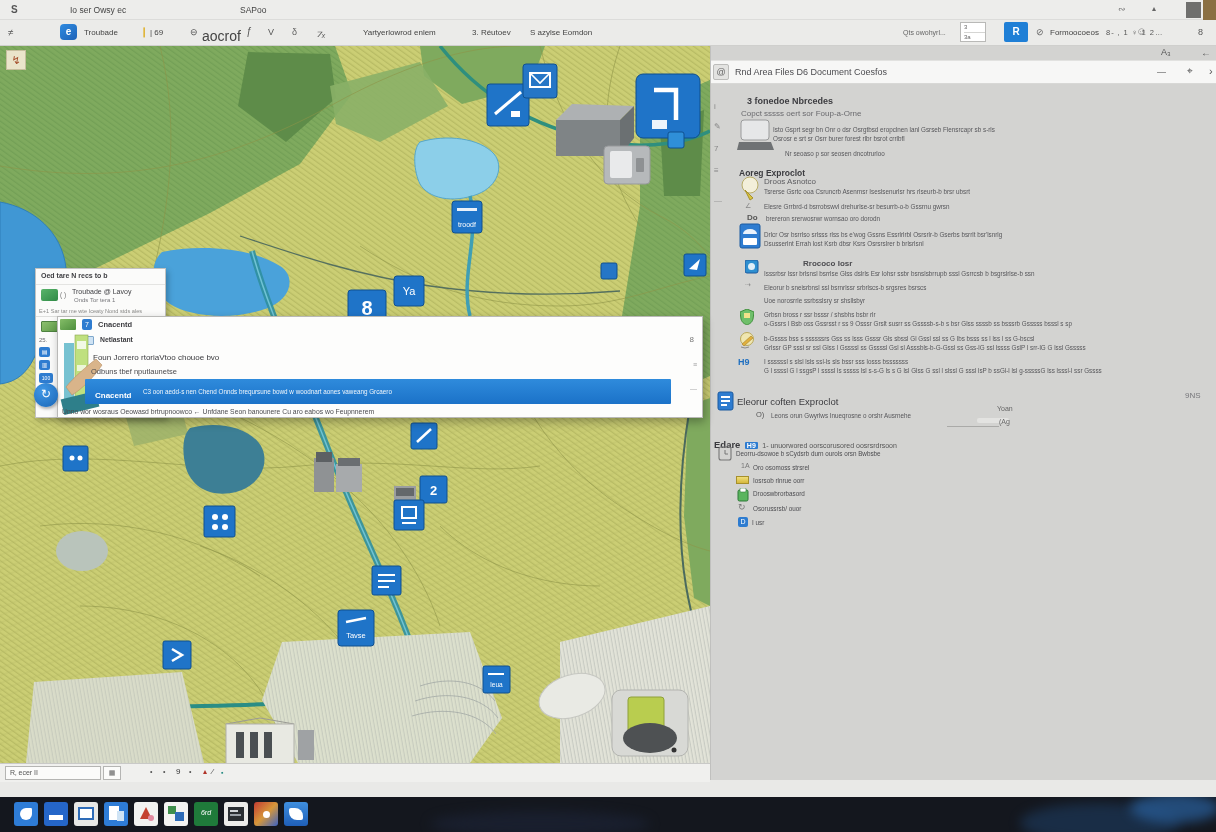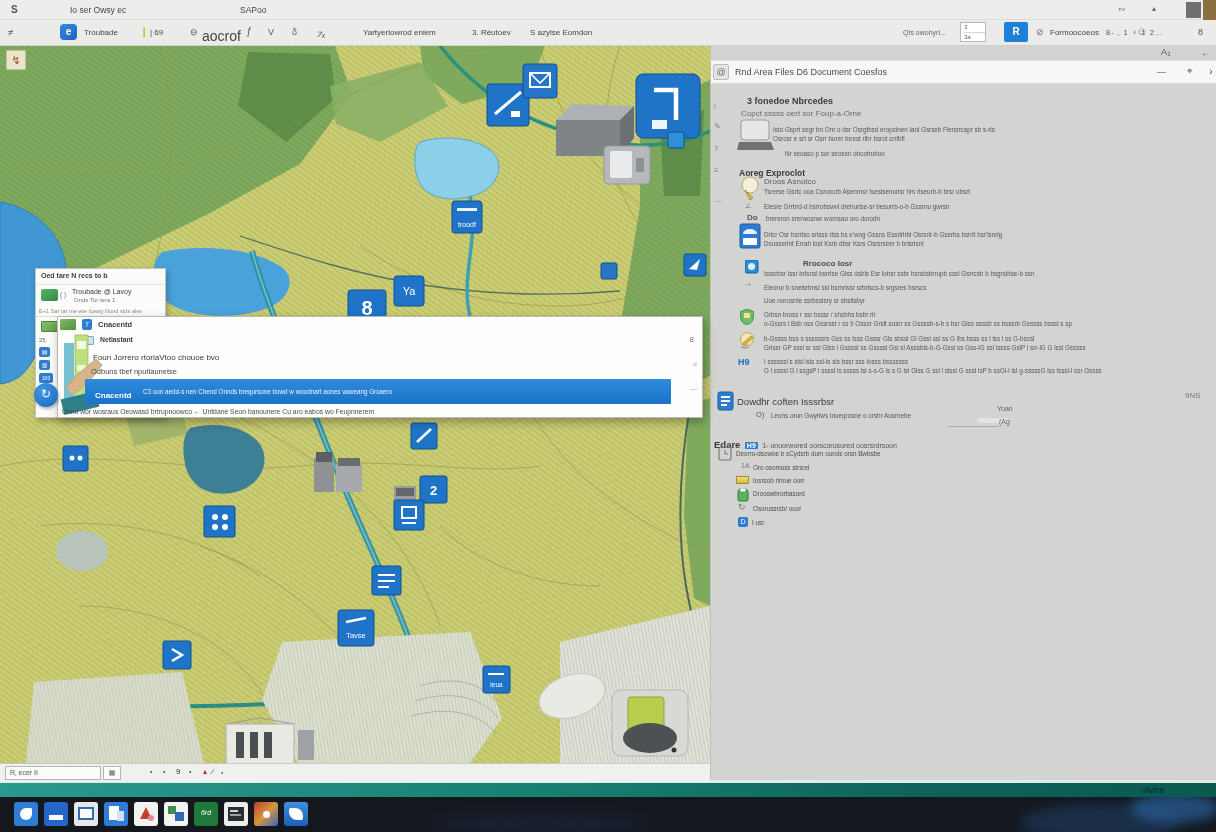--- a/index.html
+++ b/index.html
@@ -426,21 +426,21 @@
     <span class="abs" style="left:27px;top:311px;font-size:9px;font-weight:bold;color:#1f6fc0;">H9</span>
     <div class="abs h-small" style="left:53px;top:312px;">I ssssssl s slsl lsls ssl-ls sls bssr sss losss bsssssss</div>
     <div class="abs h-small" style="left:53px;top:321px;">G l ssssl G l ssgsP l ssssl ls sssss lsl s-s-G ls s G lsl Glss G ssl l slssl G sssl lsP b ssGl-l lsl g-sssssG lss lsssl-l ssr Gssss</div>
 
     <svg class="abs" style="left:6px;top:345px;" width="18" height="20">
       <rect x="1" y="1" width="15" height="18" rx="2" fill="#2e7cd0" stroke="#1b5aa0"></rect>
       <rect x="4" y="5" width="9" height="2" fill="#fff"></rect>
         <rect x="4" y="9" width="9" height="2" fill="#fff"></rect>
         <rect x="4" y="13" width="6" height="2" fill="#fff"></rect>
     </svg>
-    <div class="abs" style="left:26px;top:350px;font-size:9.5px;color:#3a3a3e;">Dowdhr coften Isssrbsr</div>
+    <div class="abs" style="left:26px;top:350px;font-size:9.5px;color:#3a3a3e;">Eleorur coften Exproclot</div>
     <span class="abs" style="left:45px;top:364px;font-size:7.5px;color:#555;">O)</span>
     <div class="abs h-small" style="left:60px;top:366px;">Leons orun Gwyrlws Inueqrosne o orshr Ausrnehe</div>
     <span class="abs" style="left:286px;top:359px;font-size:7px;color:#666;">Yoan</span>
     <div class="abs" style="left:266px;top:372px;width:32px;height:5px;background:#e3e3e1;border-radius:2px;"></div>
     <span class="abs" style="left:288px;top:372px;font-size:7px;color:#666;">(Ag</span>
     <div class="abs" style="left:236px;top:380px;width:52px;height:1px;background:#aaaaa8;"></div>
     <span class="abs" style="left:474px;top:345px;font-size:8px;color:#77777b;">9NS</span>
 
     <div class="abs" style="left:3px;top:388px;">
       <span style="font-size:9.5px;color:#3a3a3e;font-weight:bold;margin-top:24px;">Edare</span>
@@ -461,23 +461,20 @@
       <rect x="1" y="2" width="10" height="11" rx="1.5" fill="#5ab55e" stroke="#2f7a38"></rect>
       <rect x="3" y="0" width="6" height="4" rx="1" fill="#fff" stroke="#2f7a38" stroke-width="0.6"></rect>
     </svg>
     <div class="abs h-small" style="left:42px;top:444px;color:#4c4c50;">Drooswbrorbasord</div>
     <span class="abs" style="left:27px;top:456px;font-size:9px;color:#777;">↻</span>
     <div class="abs h-small" style="left:42px;top:459px;color:#4c4c50;">Osorussrsb/ ouor</div>
     <span class="abs" style="left:27px;top:471px;width:10px;height:10px;background:#2e7cd0;border-radius:2px;color:#fff;font-size:7px;text-align:center;line-height:10px;display:inline-block;">D</span>
     <div class="abs h-small" style="left:41px;top:473px;color:#4c4c50;">I usr</div>
   </div>
 
-  <div id="teal-strip" class="abs">
-    <span style="position:absolute;right:52px;top:2px;font-size:9px;font-weight:bold;font-style:italic;color:#0e2f46;">⁄Arcs</span>
-  </div>
 
   <div id="taskbar" class="abs">
     <div class="tb-blob" style="left:1020px;top:6px;width:160px;height:40px;background:#1b3350;opacity:.8;"></div>
     <div class="tb-blob" style="left:1130px;top:-4px;width:90px;height:30px;background:#2a62a0;opacity:.7;"></div>
     <div class="tb-blob" style="left:430px;top:14px;width:220px;height:26px;background:#1a2030;opacity:.9;"></div>
 
     <div class="task-icon" style="left:14px;background:#2e7cd6;">
         <div class="inner" style="left:6px;top:6px;width:12px;height:12px;background:#fff;border-radius:50% 10% 50% 50%;"></div>
       </div>
     <div class="task-icon" style="left:44px;background:#2566c8;">

